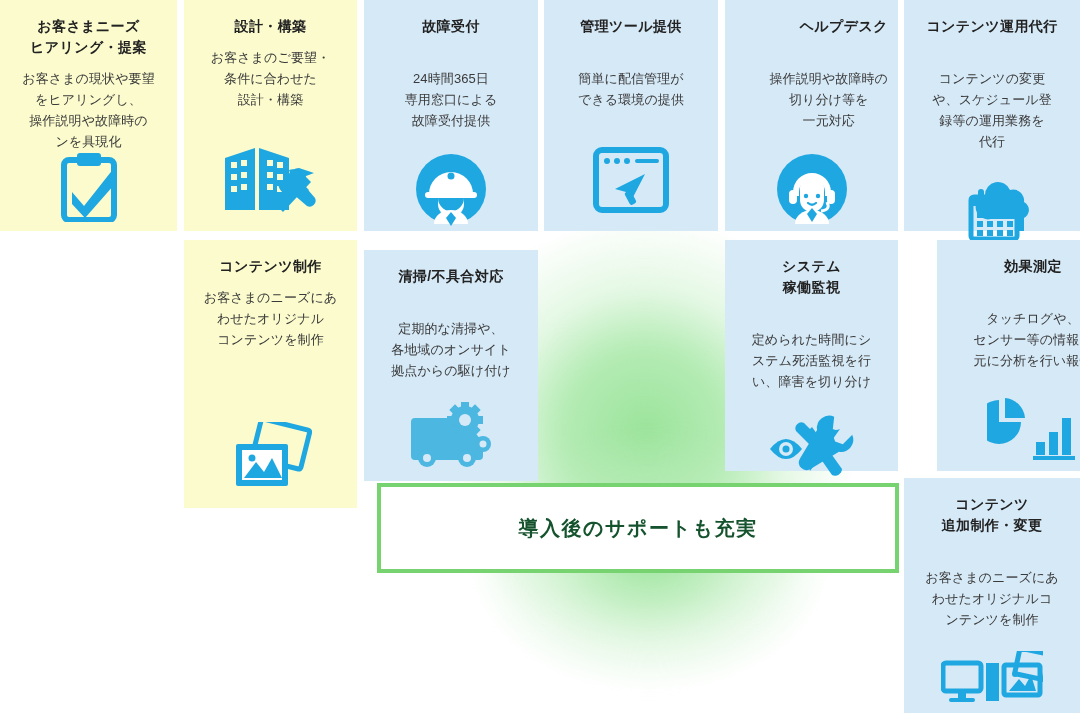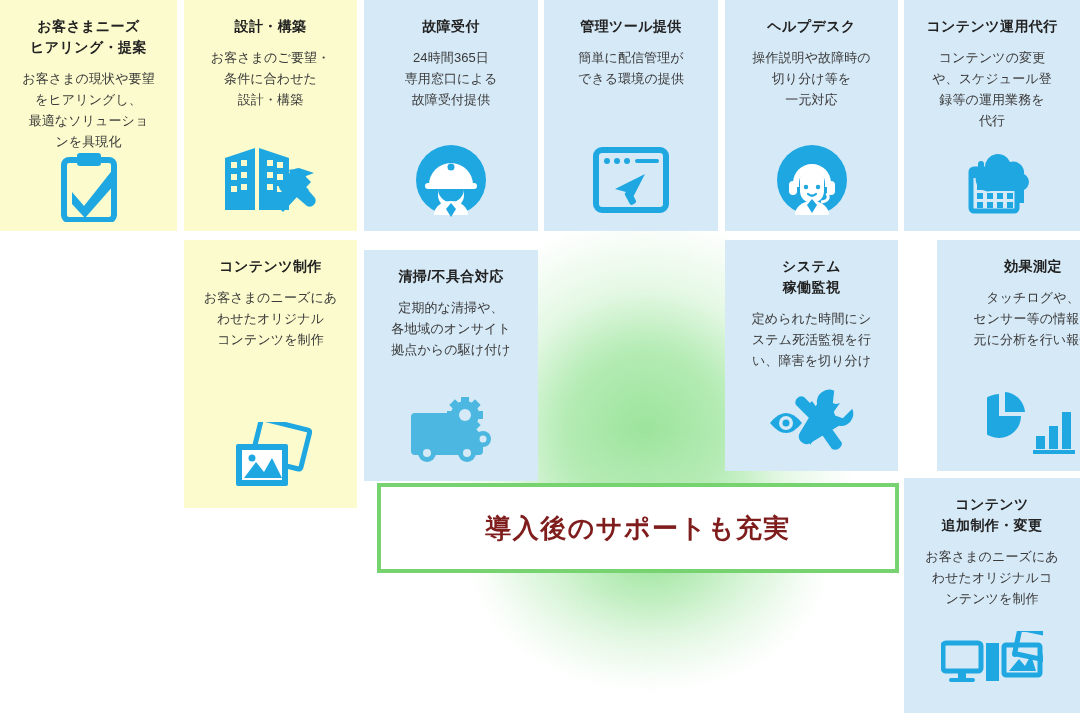--- a/index.html
+++ b/index.html
@@ -55,21 +55,21 @@
   .card {
     position: absolute;
     z-index: 2;
     padding: 16px 10px 0 10px;
     text-align: center;
     display: flex;
     flex-direction: column;
     align-items: center;
   }
   .card.yellow { background: #fbfbcd; }
-  .card.blue   { background: #d6e9f7; }
+  .card.blue   { background: #d6e9f7; gap: 21px; }
 
   .card-title {
     font-size: 14px;
     font-weight: bold;
     line-height: 21px;
     color: #222222;
     letter-spacing: 0.4px;
     white-space: pre-line;
     margin-bottom: 10px;
   }
@@ -99,40 +99,40 @@
     width: 522px;
     height: 90px;
     background: #ffffff;
     border: 4px solid #76d36f;
     display: flex;
     align-items: center;
     justify-content: center;
     z-index: 3;
   }
   .banner-text {
-    font-size: 26px;
+    font-size: 20px;
     font-weight: bold;
-    color: #7f1d1d;
+    color: #14532d;
     letter-spacing: 1.5px;
   }
 </style>
 </head>
 <body>
 
 <div id="stage">
 
   <div class="glow"></div>
   <div class="glow2"></div>
 
   <div class="card yellow" style="left:0px;   top:0px;  width:177px; height:231px;">
     <div class="card-title">お客さまニーズ
 ヒアリング・提案</div>
     <div class="card-desc">お客さまの現状や要望
 をヒアリングし、
-最適なソリューショ
+操作説明や故障時の
 ンを具現化</div>
     <div class="card-icon">
       <svg width="62" height="70" viewBox="0 0 62 70">
         <rect x="6" y="8" width="50" height="60" rx="5" fill="none" stroke="#1ea7e0" stroke-width="6"></rect>
         <rect x="19" y="1" width="24" height="13" rx="3" fill="#1ea7e0"></rect>
         <circle cx="31" cy="7" r="5" fill="#1ea7e0"></circle>
         <path d="M14 40 L26 54 L56 16 L56 33 L27 66 L14 52 Z" fill="#1ea7e0"></path>
       </svg>
     </div>
   </div>
@@ -199,21 +199,21 @@
         <circle cx="14" cy="14" r="3" fill="#1ea7e0"></circle>
         <circle cx="24" cy="14" r="3" fill="#1ea7e0"></circle>
         <circle cx="34" cy="14" r="3" fill="#1ea7e0"></circle>
         <rect x="42" y="12" width="24" height="4" rx="2" fill="#1ea7e0"></rect>
         <path d="M52 27 L22 42 L33 45 L37 56 Z" fill="#1ea7e0"></path>
         <rect x="34" y="44" width="7" height="14" rx="2" fill="#1ea7e0" transform="rotate(-28 37 51)"></rect>
       </svg>
     </div>
   </div>
 
-  <div class="card blue" style="left:725px; top:0px;  width:173px; height:231px;">
+  <div class="card blue" style="left:725px; top:0px;  width:173px; height:231px;align-items:flex-end;">
     <div class="card-title">ヘルプデスク</div>
     <div class="card-desc">操作説明や故障時の
 切り分け等を
 一元対応</div>
     <div class="card-icon">
       <svg width="74" height="74" viewBox="0 0 74 74">
         <circle cx="37" cy="37" r="35" fill="#1ea7e0"></circle>
         <path d="M18 40 a19 19 0 0 1 38 0 v4 h-6 v-4 a13 13 0 0 0 -26 0 v4 h-6 Z" fill="#ffffff"></path>
         <rect x="14" y="38" width="8" height="14" rx="4" fill="#ffffff"></rect>
         <rect x="52" y="38" width="8" height="14" rx="4" fill="#ffffff"></rect>

